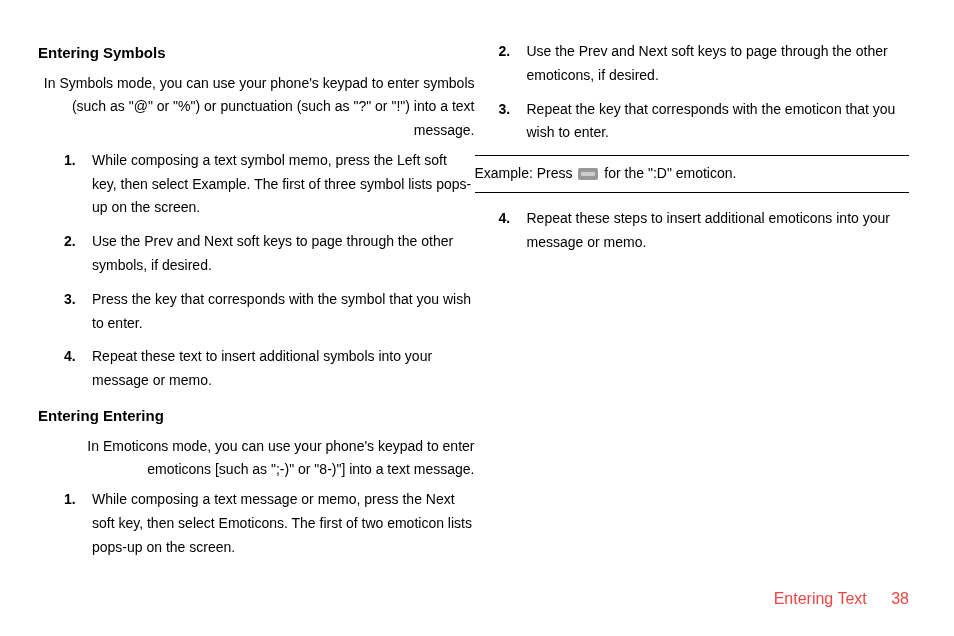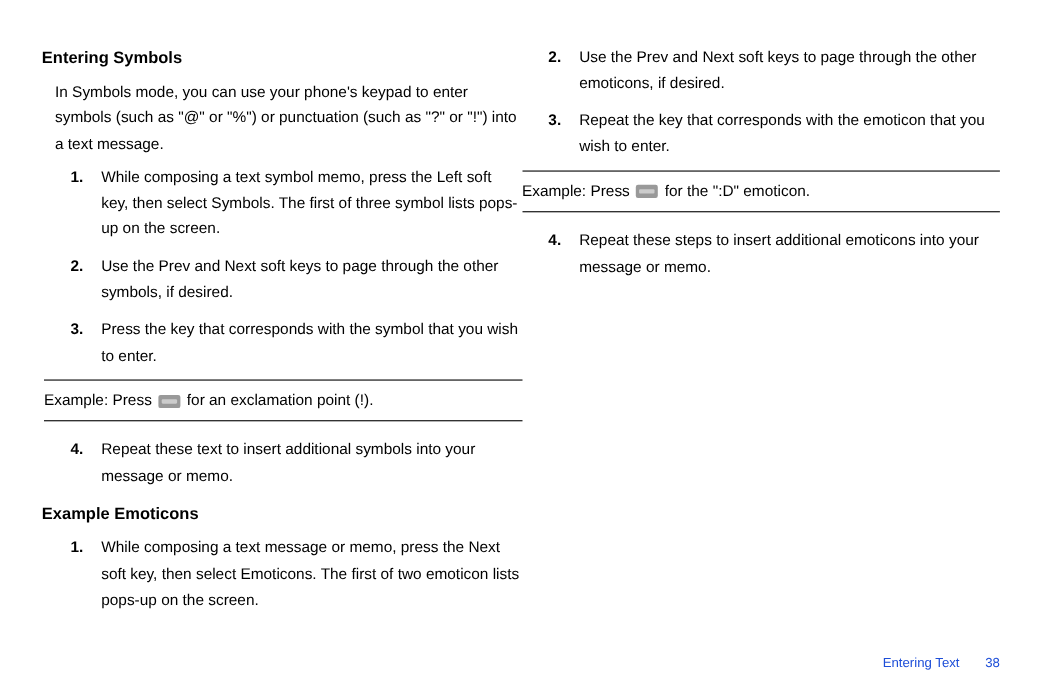--- a/index.html
+++ b/index.html
@@ -24,22 +24,22 @@
     .col {
       flex: 1;
     }
     .section-heading {
       font-weight: bold;
       font-size: 15px;
       margin-bottom: 6px;
       margin-left: -2px;
     }
     .para {
-      margin-left: 10px;
       margin-bottom: 6px;
+      text-align: right;
     }
     .ol-item {
       display: flex;
       margin-left: 24px;
       margin-bottom: 10px;
     }
     .ol-num {
       font-weight: bold;
       min-width: 28px;
     }
@@ -72,66 +72,64 @@
       top: 4px;
       width: 14px;
       height: 4px;
       background: #ccc;
       border-radius: 1px;
     }
     .footer {
       position: absolute;
       bottom: 24px;
       right: 45px;
-      font-size: 12px;
-      color: #1d4ed8;
+      font-size: 16px;
+      color: #ef4444;
     }
     .page-num {
       margin-left: 20px;
     }
   </style>
 </head>
 <body>
 
 <div class="columns">
 
   <div class="col">
 
     <div class="section-heading">Entering Symbols</div>
     <div class="para">In Symbols mode, you can use your phone's keypad to enter symbols (such as "@" or "%") or punctuation (such as "?" or "!") into a text message.</div>
 
     <div class="ol-item">
       <div class="ol-num">1.</div>
       <div class="ol-text">
-        <span>While composing a text symbol memo, press the Left soft key, then select </span><span class="bold">Symbols</span><span>. The first of three symbol lists pops-up on the screen.</span>
+        <span>While composing a text symbol memo, press the Left soft key, then select </span><span class="bold">Example</span><span>. The first of three symbol lists pops-up on the screen.</span>
       </div>
     </div>
 
     <div class="ol-item">
       <div class="ol-num">2.</div>
       <div class="ol-text">
         <span>Use the </span><span class="bold">Prev</span><span> and </span><span class="bold">Next</span><span> soft keys to page through the other symbols, if desired.</span>
       </div>
     </div>
 
     <div class="ol-item">
       <div class="ol-num">3.</div>
       <div class="ol-text">Press the key that corresponds with the symbol that you wish to enter.</div>
     </div>
 
-    <div class="example-box">
-      <span class="bold">Example:</span><span> Press </span><span class="key-icon"></span><span> for an exclamation point (!).</span>
-    </div>
 
     <div class="ol-item">
       <div class="ol-num">4.</div>
       <div class="ol-text">Repeat these text to insert additional symbols into your message or memo.</div>
     </div>
 
-    <div class="section-heading">Example Emoticons</div>
+    <div class="section-heading">Entering Entering</div>
+    <div class="para">In Emoticons mode, you can use your phone's keypad to enter emoticons [such as ";-)" or "8-)"] into a text message.</div>
 
     <div class="ol-item">
       <div class="ol-num">1.</div>
       <div class="ol-text">
         <span>While composing a text message or memo, press the Next soft key, then select </span><span class="bold">Emoticons</span><span>. The first of two emoticon lists pops-up on the screen.</span>
       </div>
     </div>
 
   </div>
 

